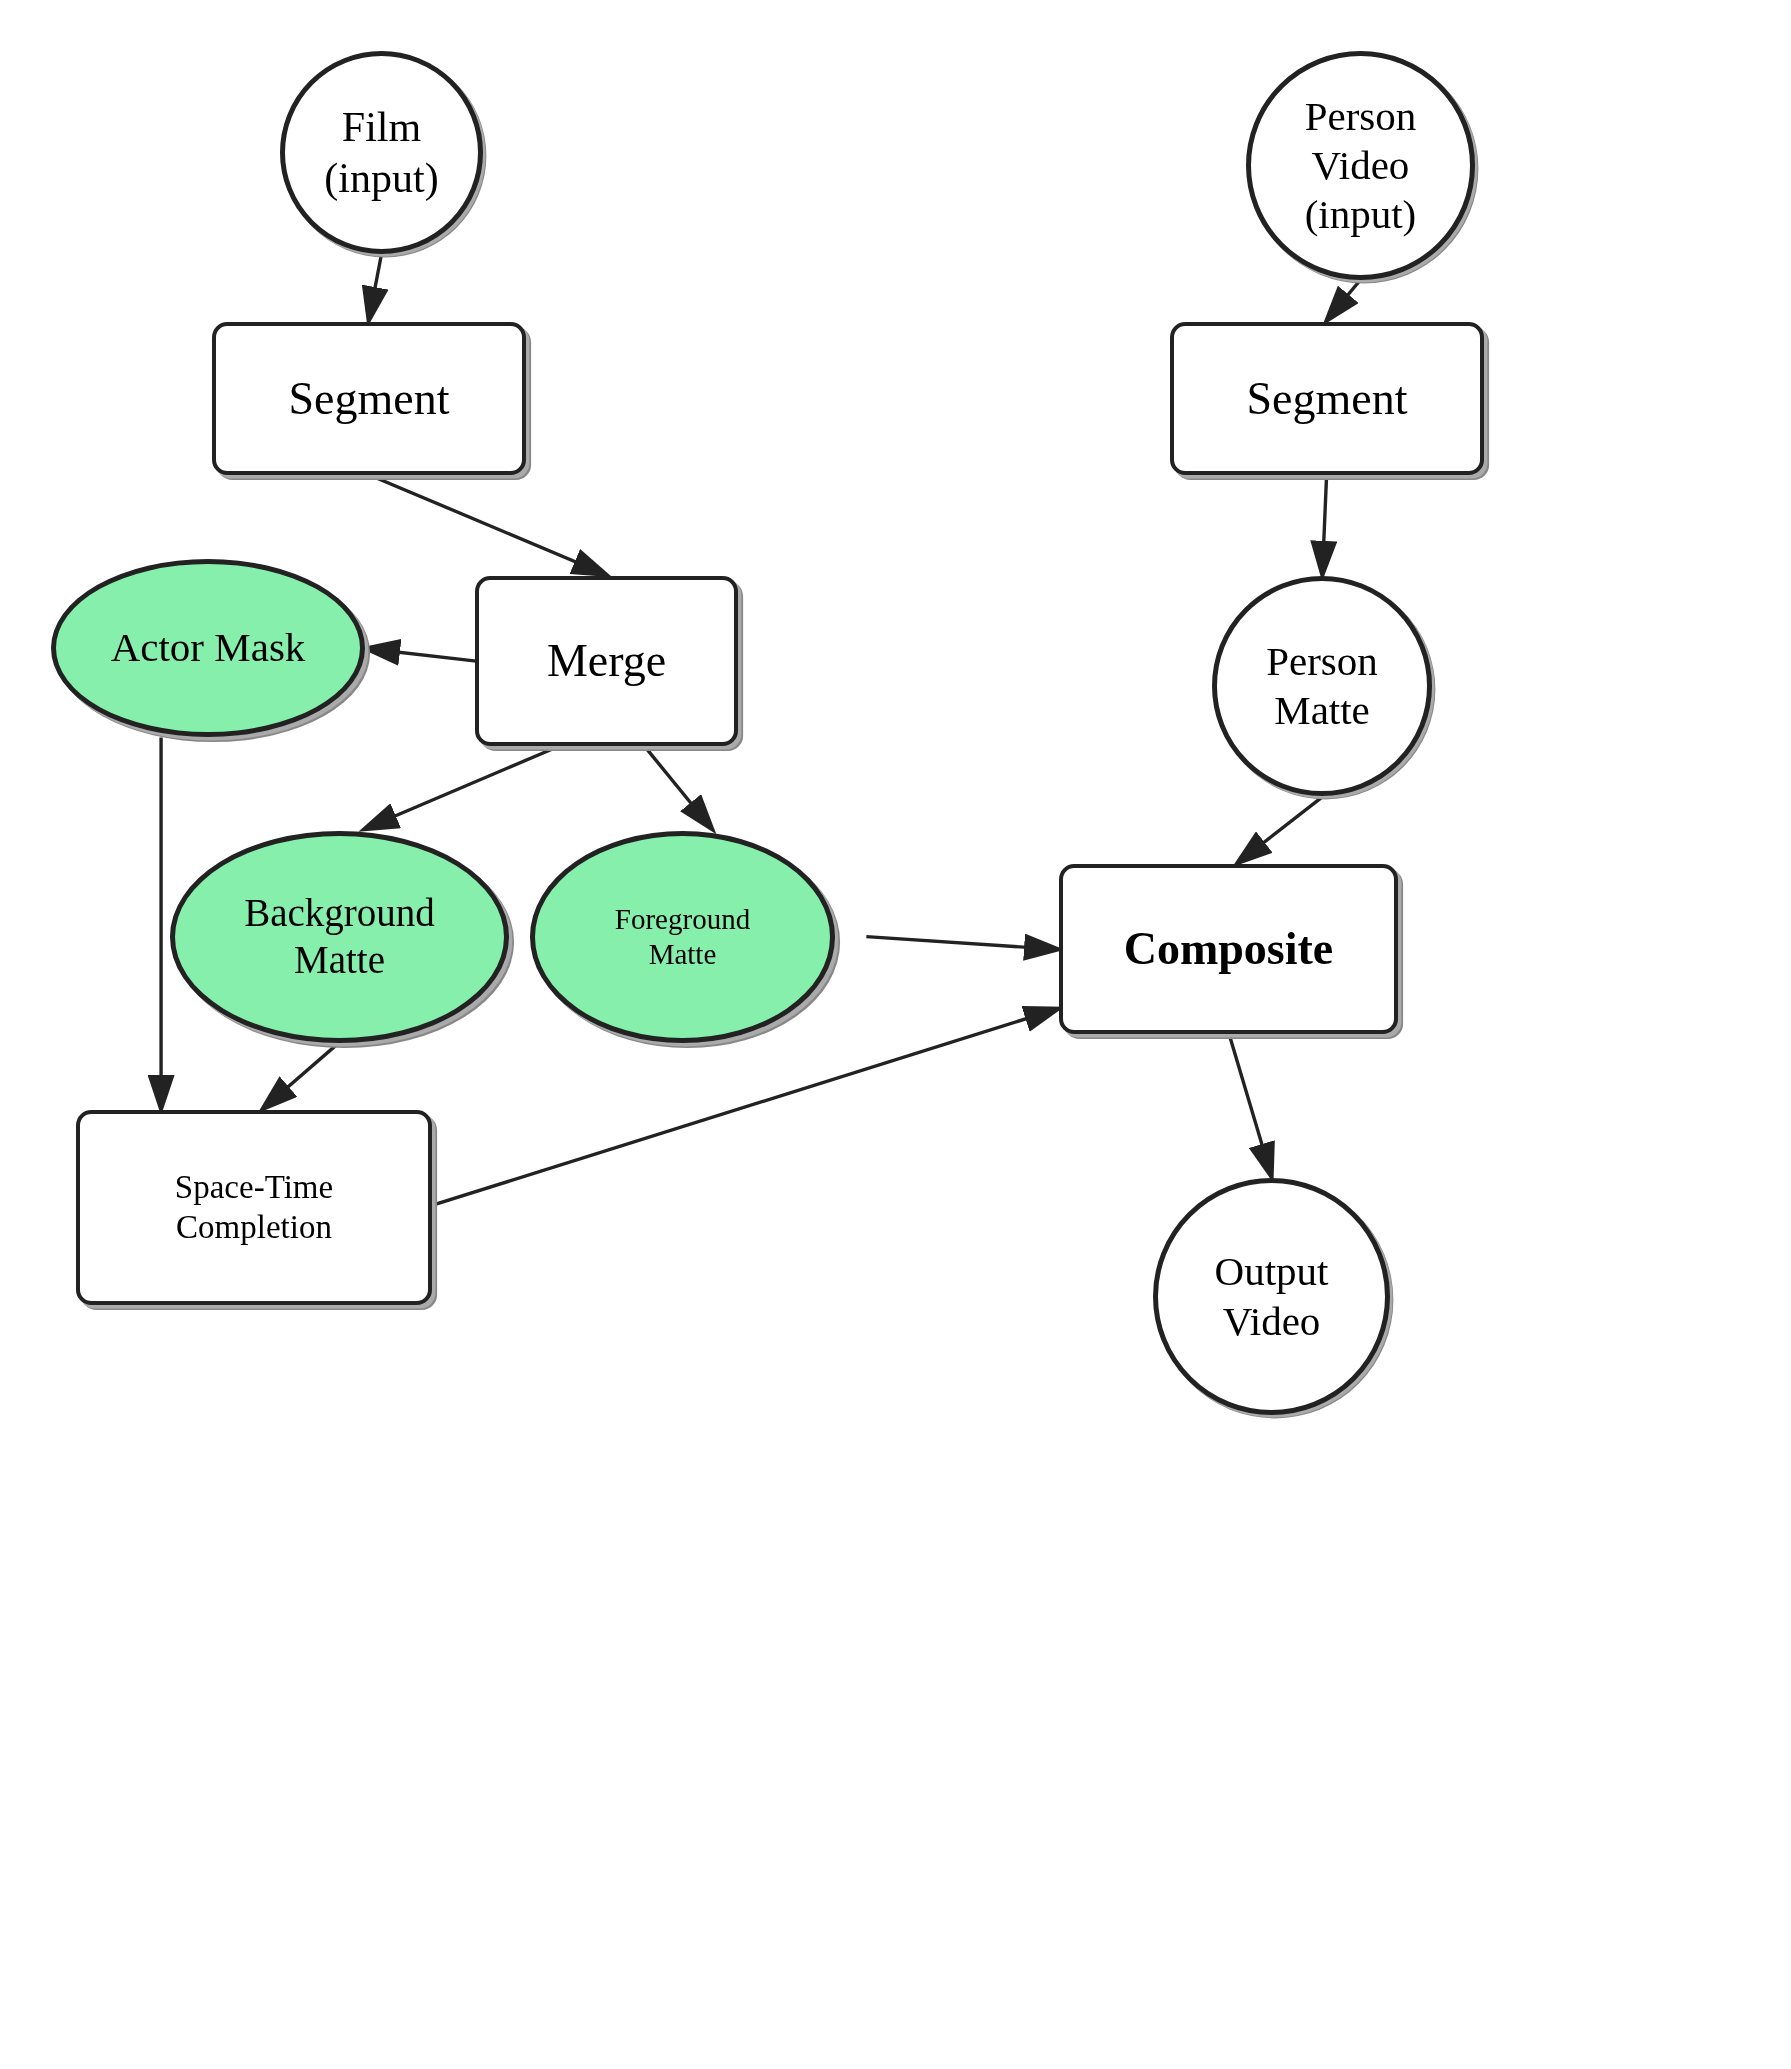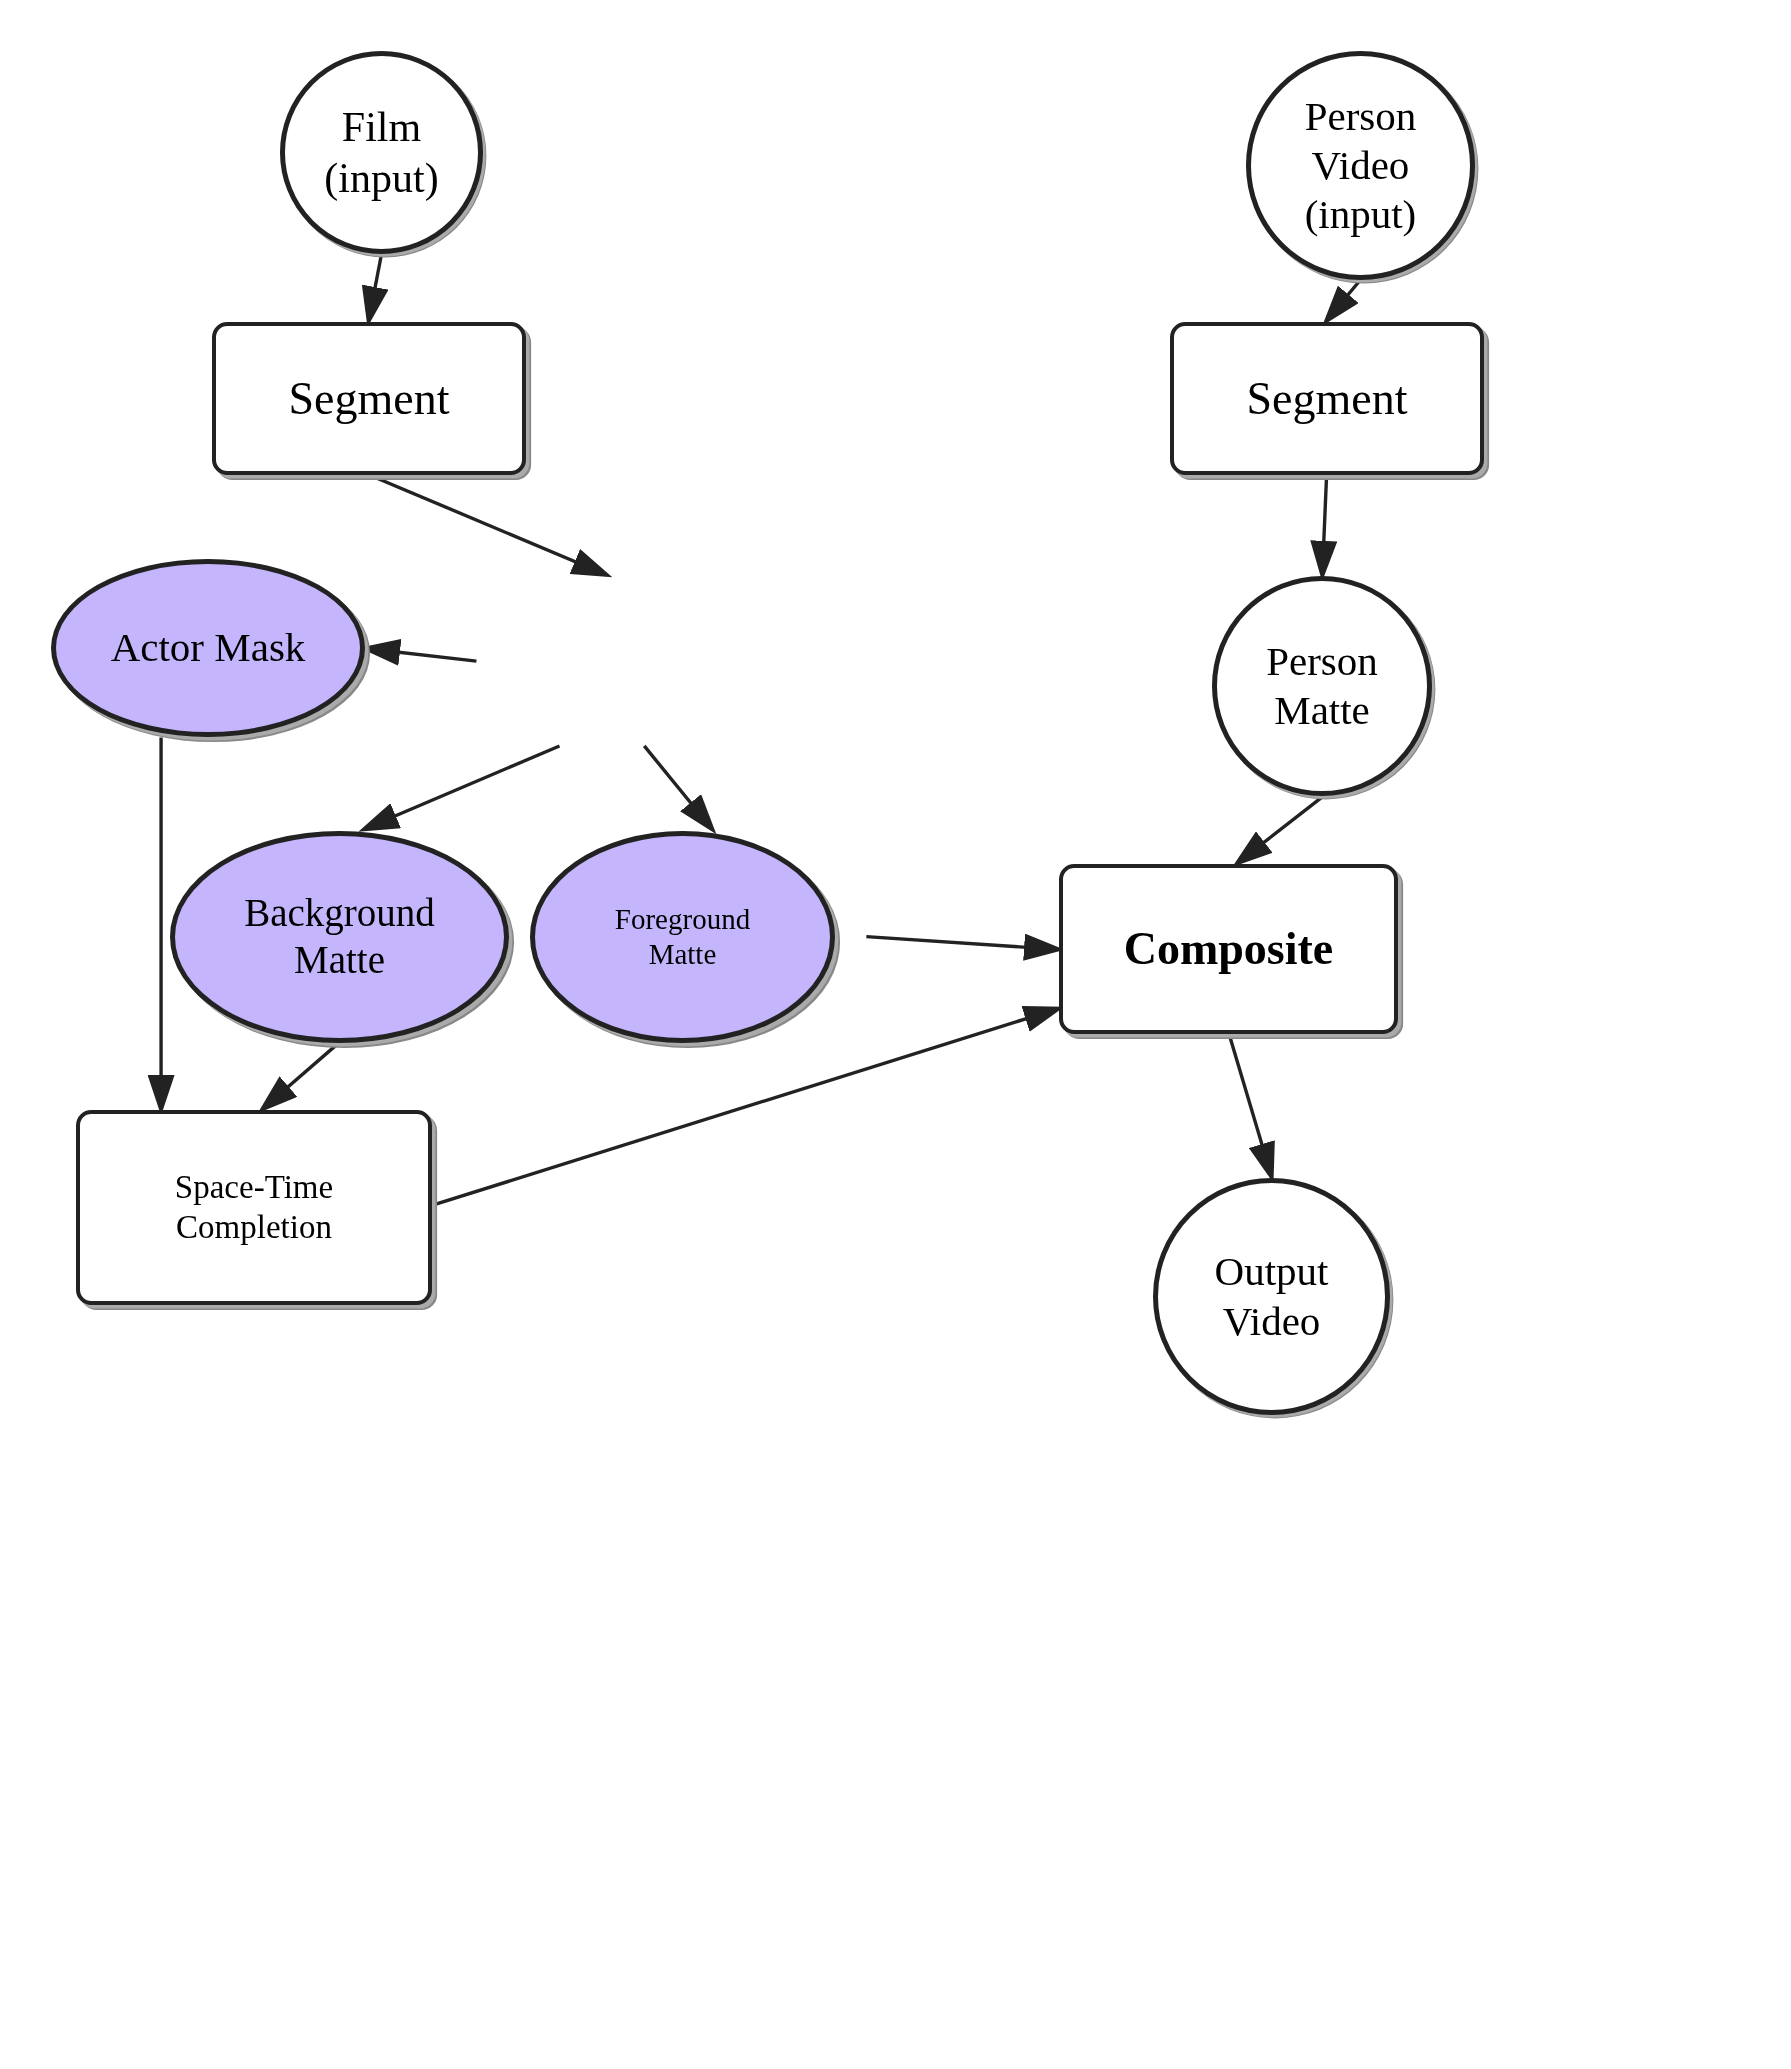--- a/index.html
+++ b/index.html
@@ -42,21 +42,21 @@
     .rect {
       border-radius: 15.3px;
       border: 4.2px solid #222;
       background: #fff;
       box-shadow: 3.4px 3.4px 0 #aaa, 5.1px 5.1px 0 #888;
     }
 
     .ellipse {
       border-radius: 50%;
       border: 5.1px solid #222;
-      background: #c4b5fd;
+      background: #86efac;
       box-shadow: 3.4px 3.4px 0 #aaa, 5.1px 5.1px 0 #888;
     }
 
     
     .arrows-svg {
       position: absolute;
       top: 0;
       left: 0;
       width: 1792px;
       height: 2070px;
@@ -119,20 +119,23 @@
   </div>
 
   <div class="node rect" style="left:212px; top:322px; width:314px; height:153px; font-size:46px;">
     <span>Segment</span>
   </div>
 
   <div class="node rect" style="left:1170px; top:322px; width:314px; height:153px; font-size:46px;">
     <span>Segment</span>
   </div>
 
+  <div class="node rect" style="left:475px; top:576px; width:263px; height:170px; font-size:46px;">
+    <span>Merge</span>
+  </div>
 
   <div class="node ellipse" style="left:51px; top:559px; width:314px; height:178px; font-size:41px; border-radius:50%;">
     <span>Actor Mask</span>
   </div>
 
   <div class="node circle" style="left:1212px; top:576px; width:220px; height:220px; font-size:41px;">
     <span>Person<br>Matte</span>
   </div>
 
   <div class="node ellipse" style="left:170px; top:831px; width:339px; height:212px; font-size:39px;">

